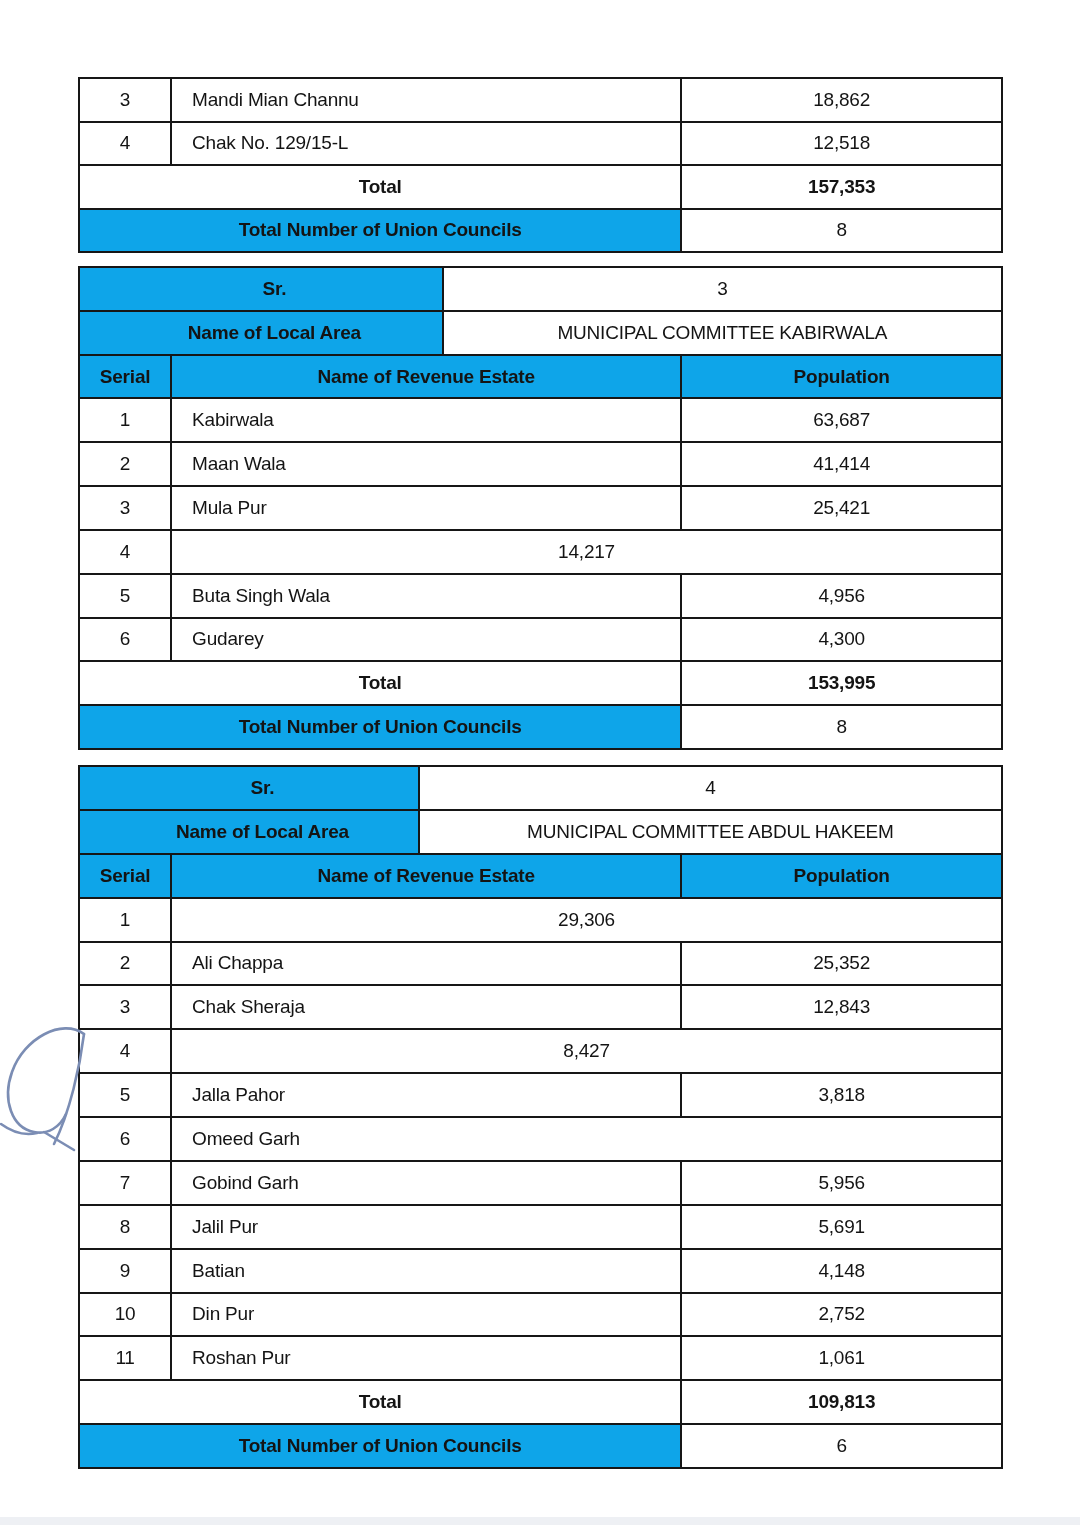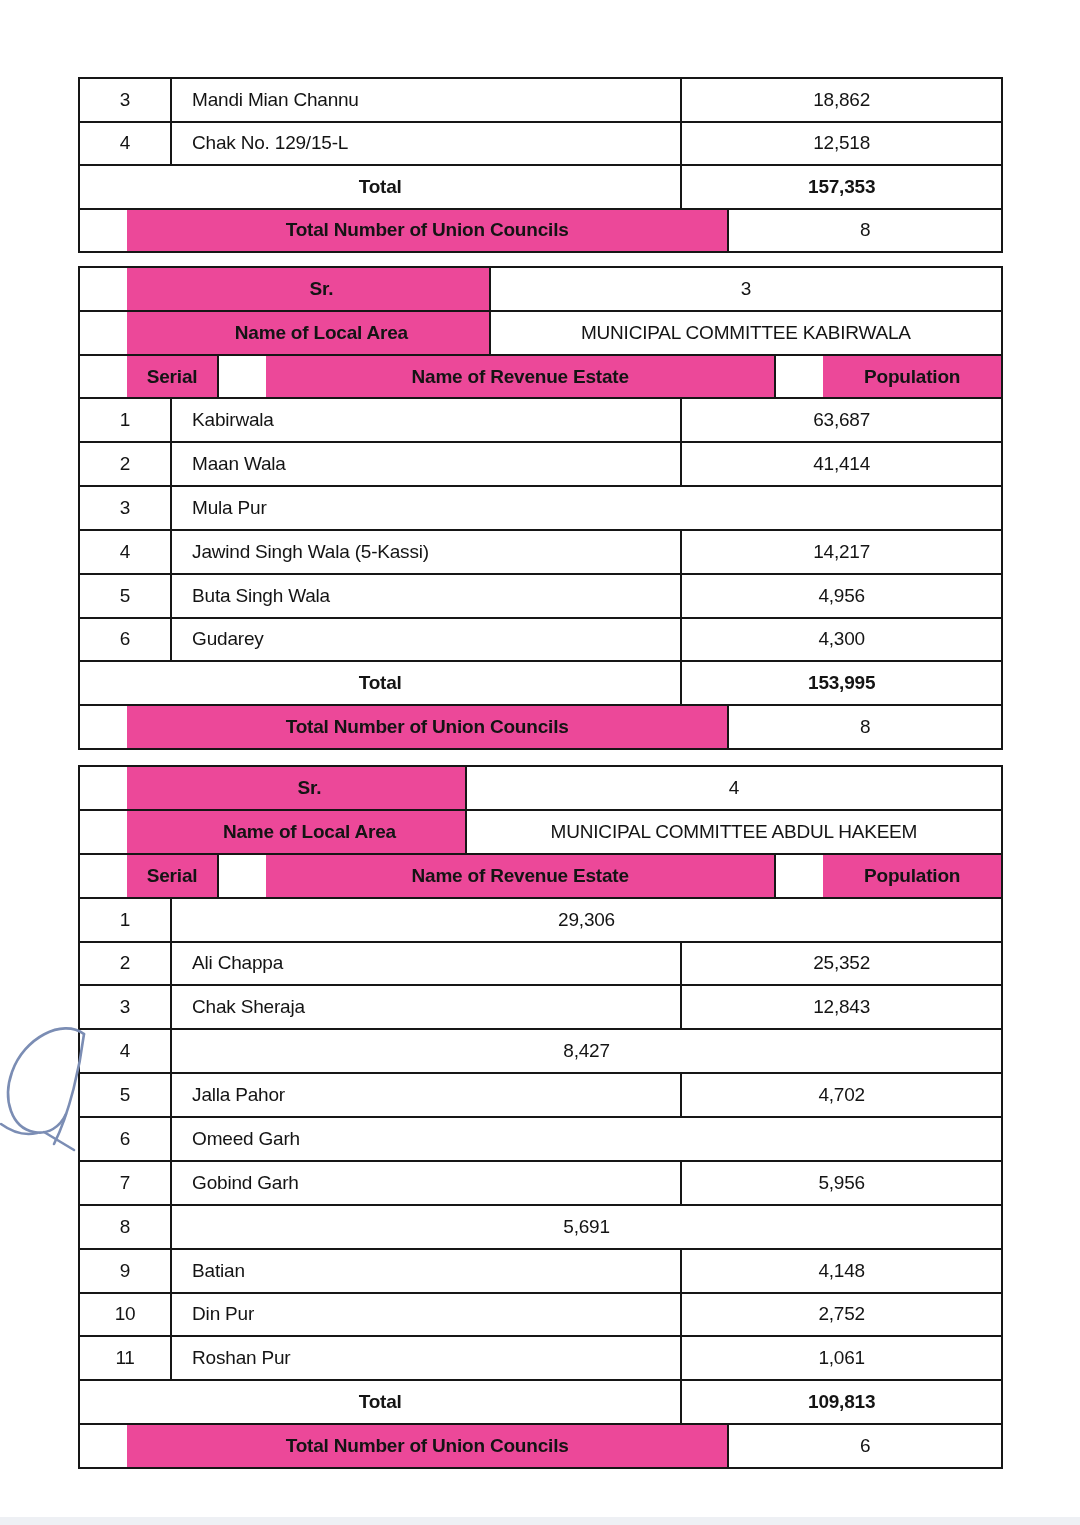--- a/index.html
+++ b/index.html
@@ -28,21 +28,21 @@
     font-size:19px;letter-spacing:-0.2px;white-space:nowrap;overflow:hidden;
   }
   .td:last-child{border-right:none;}
   .c-serial{flex:0 0 10%;}
   .c-name{flex:0 0 55.4%;justify-content:flex-start;padding-left:20px;}
   .c-pop{flex:1 1 auto;}
   .c-merged{flex:0 0 65.4%;}
   .banner-label{flex:0 0 39.5%;padding-left:27px;}
   .tbl-c .banner-label{flex:0 0 36.9%;}
   .banner-value{flex:1 1 auto;}
-  .gray{background:#ec4899;margin-left:47px;}
+  .gray{background:#0ea5e9;}
   .bold{font-weight:bold;}
   .bottom-strip{
     position:absolute;left:0;top:1517px;width:1080px;height:8px;
   }
   .scribble{
     position:absolute;left:0px;top:1016px;width:110px;height:140px;
     pointer-events:none;
   }
 </style>
 </head>
@@ -88,24 +88,24 @@
       <div class="td c-pop">63,687</div>
     </div>
     <div class="tr">
       <div class="td c-serial">2</div>
       <div class="td c-name">Maan Wala</div>
       <div class="td c-pop">41,414</div>
     </div>
     <div class="tr">
       <div class="td c-serial">3</div>
       <div class="td c-name">Mula Pur</div>
+      <div class="td c-pop">25,421</div>
     </div>
     <div class="tr">
       <div class="td c-serial">4</div>
-      <div class="td c-name">Jawind Singh Wala (5-Kassi)</div>
       <div class="td c-pop">14,217</div>
     </div>
     <div class="tr">
       <div class="td c-serial">5</div>
       <div class="td c-name">Buta Singh Wala</div>
       <div class="td c-pop">4,956</div>
     </div>
     <div class="tr">
       <div class="td c-serial">6</div>
       <div class="td c-name">Gudarey</div>
@@ -148,33 +148,34 @@
       <div class="td c-name">Chak Sheraja</div>
       <div class="td c-pop">12,843</div>
     </div>
     <div class="tr">
       <div class="td c-serial">4</div>
       <div class="td c-pop">8,427</div>
     </div>
     <div class="tr">
       <div class="td c-serial">5</div>
       <div class="td c-name">Jalla Pahor</div>
-      <div class="td c-pop">4,702</div>
+      <div class="td c-pop">3,818</div>
     </div>
     <div class="tr">
       <div class="td c-serial">6</div>
       <div class="td c-name">Omeed Garh</div>
     </div>
     <div class="tr">
       <div class="td c-serial">7</div>
       <div class="td c-name">Gobind Garh</div>
       <div class="td c-pop">5,956</div>
     </div>
     <div class="tr">
       <div class="td c-serial">8</div>
+      <div class="td c-name">Jalil Pur</div>
       <div class="td c-pop">5,691</div>
     </div>
     <div class="tr">
       <div class="td c-serial">9</div>
       <div class="td c-name">Batian</div>
       <div class="td c-pop">4,148</div>
     </div>
     <div class="tr">
       <div class="td c-serial">10</div>
       <div class="td c-name">Din Pur</div>

